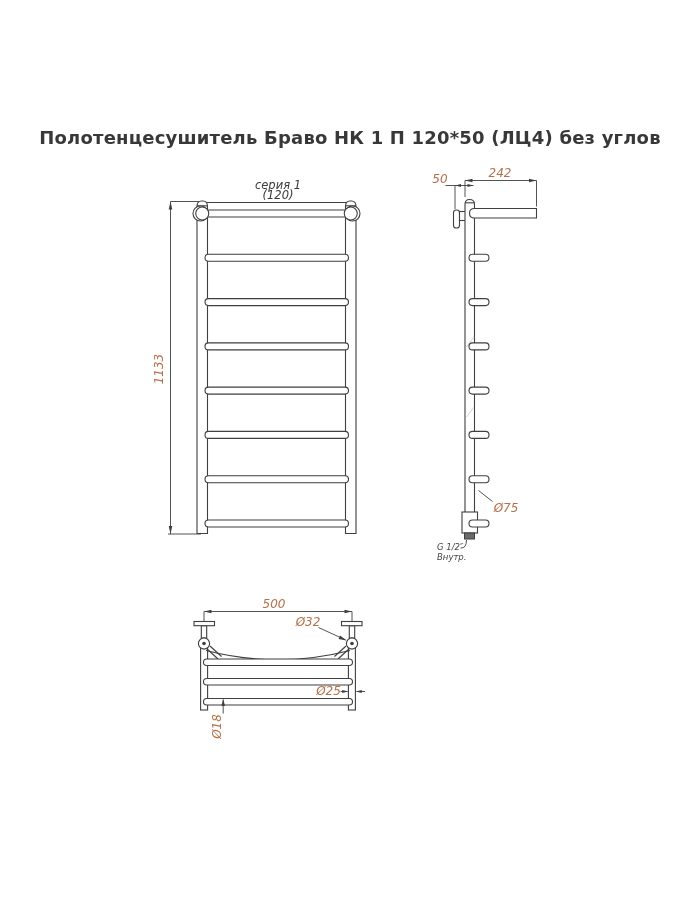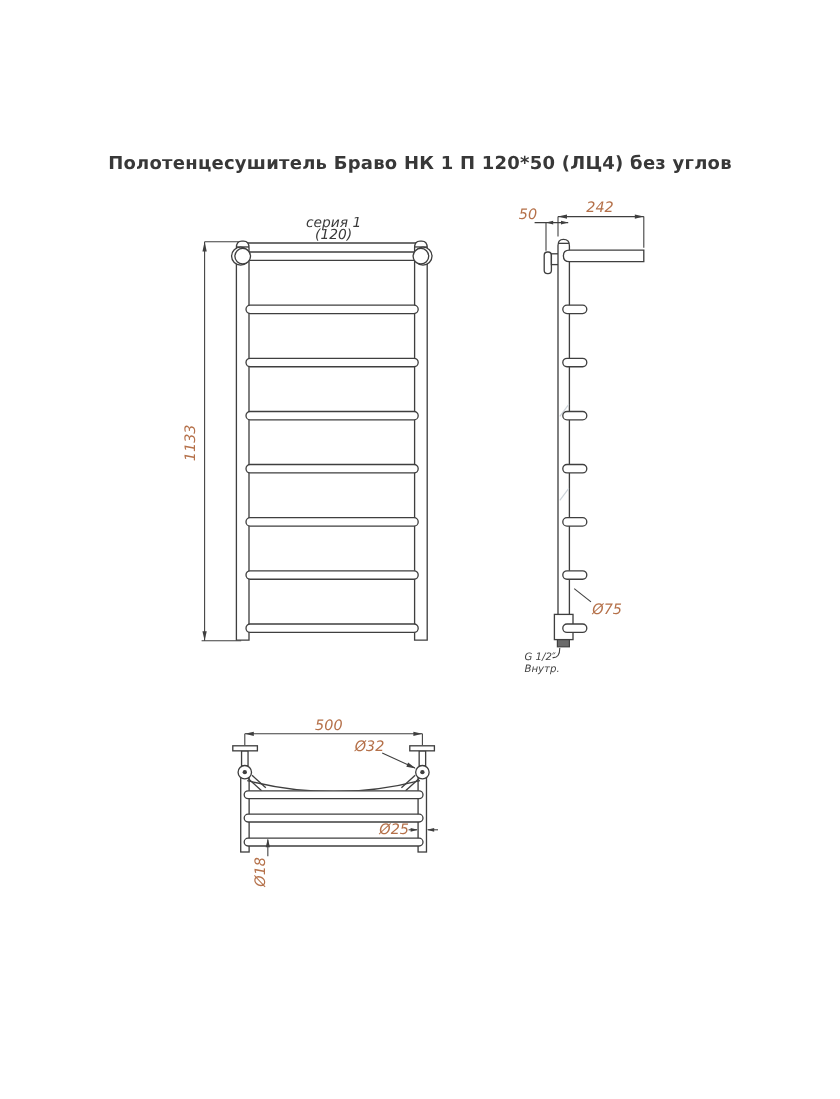--- a/index.html
+++ b/index.html
@@ -7,21 +7,21 @@
     position:relative;
     width:700px;height:916px;
     background:#ffffff;
     font-family:"DejaVu Sans",sans-serif;
     overflow:hidden;
   }
   .title{
     position:absolute;
     top:127px;left:0;width:700px;
     text-align:center;
-    font-size:15px;
+    font-size:18px;
     font-weight:bold;
     letter-spacing:0.2px;
     color:#383838;
   }
   svg text{font-family:"DejaVu Sans",sans-serif;}
   .dim{fill:#b5714a;font-style:italic;font-size:12px;}
   .lbl{fill:#3a3a3a;font-style:italic;font-size:11.5px;}
   .small{fill:#444444;font-style:italic;font-size:8.5px;}
   .ln{stroke:#3f3f3f;stroke-width:1.1;fill:none;}
   .thin{stroke:#3f3f3f;stroke-width:0.9;fill:none;}

